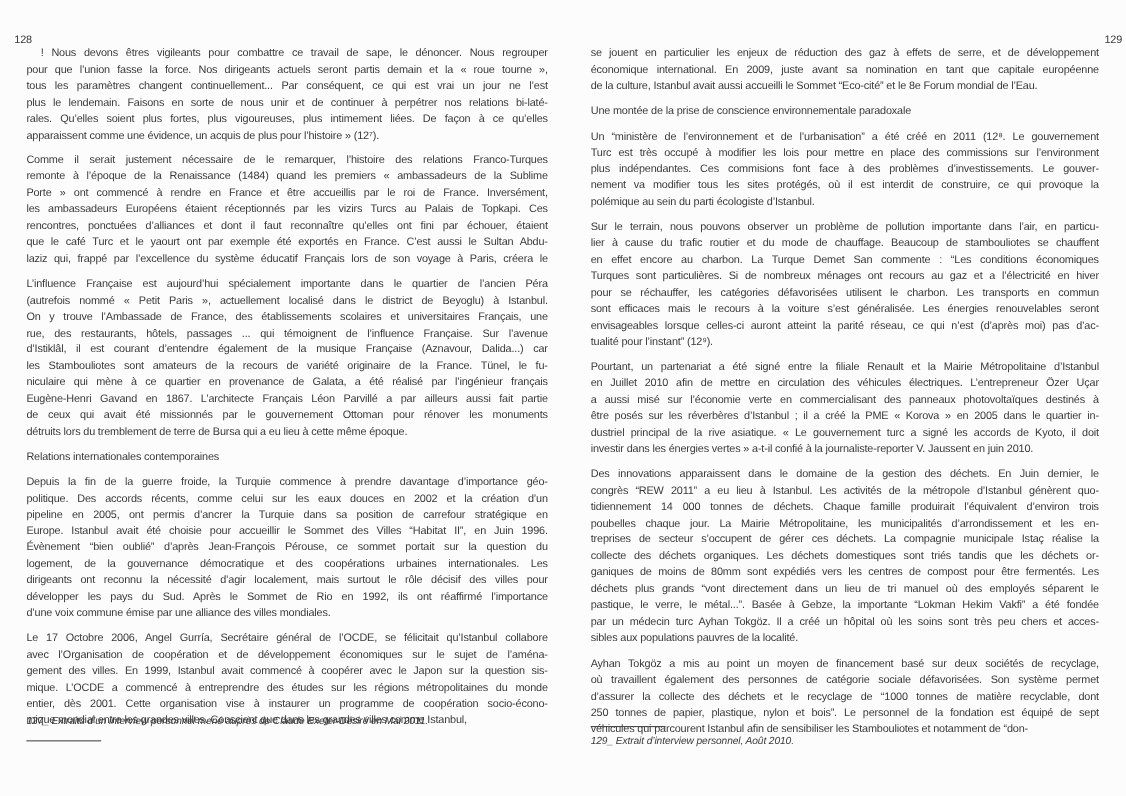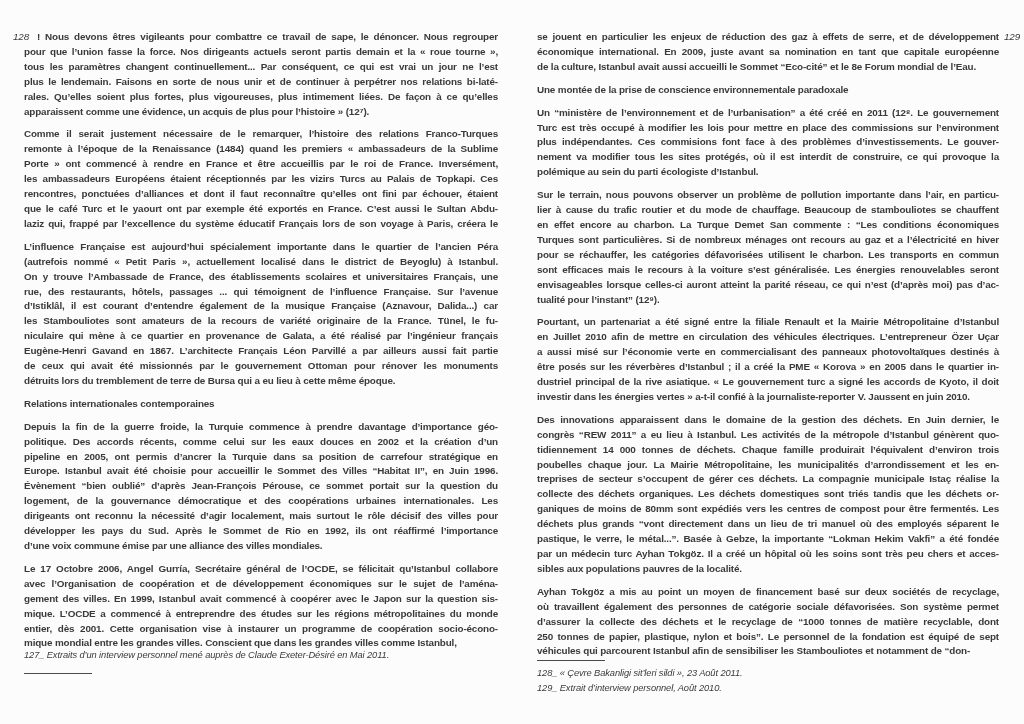--- a/index.html
+++ b/index.html
@@ -2,34 +2,34 @@
 <html style="--fg: #3a3a3a; --bg: #fcfcfc;"><head>
 <meta charset="utf-8">
 <style>
   :root { --fg:#3a3a3a; --bg:#fcfcfc; }
   html,body { margin:0; padding:0; }
   body {
     width:1024px; height:724px; position:relative; overflow:hidden;
     background:var(--bg); color:var(--fg);
     font-family:"Liberation Sans", sans-serif;
   }
-  .page-col { position:absolute; top:30px;font-weight:bold; }
+  .page-col { position:absolute; top:42px; }
   #col-left  { left:24px;  width:474px; }
   #col-right { left:537px; width:462px; }
   .block { margin:0 0 8px 0; }
   .block:last-child { margin-bottom:0; }
   .line {
     font-size:9.9px; line-height:14.9px; letter-spacing:-0.15px;
     text-align:justify; text-align-last:justify;
   }
   .line.last { text-align-last:left; }
   
   #col-left .block:first-child .line:first-child { padding-left:13px; }
   .page-number {
-    position:absolute; font-size:9.9px; line-height:14.9px; letter-spacing:-0.15px;font-style:italic;
+    position:absolute; font-size:9.9px; line-height:14.9px; letter-spacing:-0.15px;
   }
   #pn-left  { left:13px;  top:30px; }
   #pn-right { left:1004px; top:30px; }
   .footnote-rule {
     position:absolute; width:68px; height:1px; background:#4a4a4a;
   }
   #rule-left  { left:24px;  top:673px; }
   #rule-right { left:537px; top:660px; }
   .footnote-area { position:absolute; }
   #fn-left  { left:24px;  top:648px; width:474px; }
@@ -157,17 +157,16 @@
       </div>
     </div>
 
   <div class="footnote-rule" id="rule-left"></div>
   <div class="footnote-area" id="fn-left">
       <div class="footnote-line">127_ Extraits d’un interview personnel mené auprès de Claude Exeter-Désiré en Mai 2011.</div>
     </div>
 
   <div class="footnote-rule" id="rule-right"></div>
   <div class="footnote-area" id="fn-right">
-      <div class="footnote-line">128_ « Çevre Bakanligi sit’leri sildi », 23 Août 2011.</div>
       <div class="footnote-line">129_ Extrait d’interview personnel, Août 2010.</div>
     </div>
 
 </div>
 
 </body></html>

